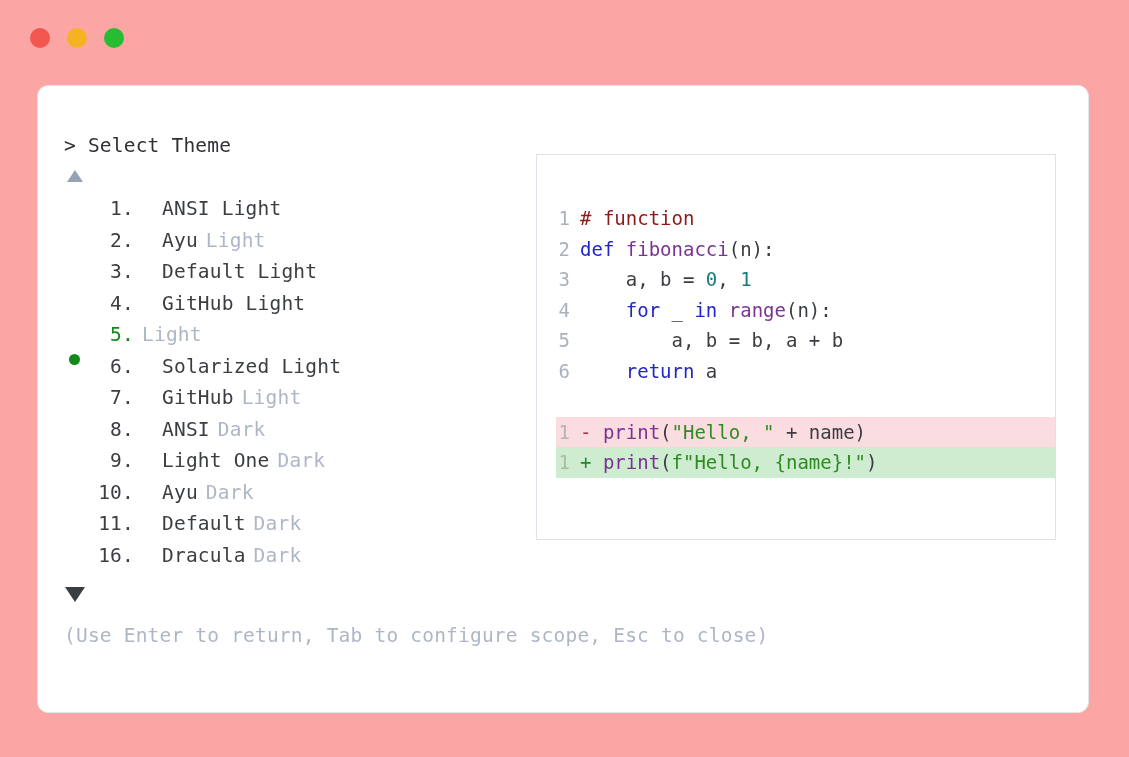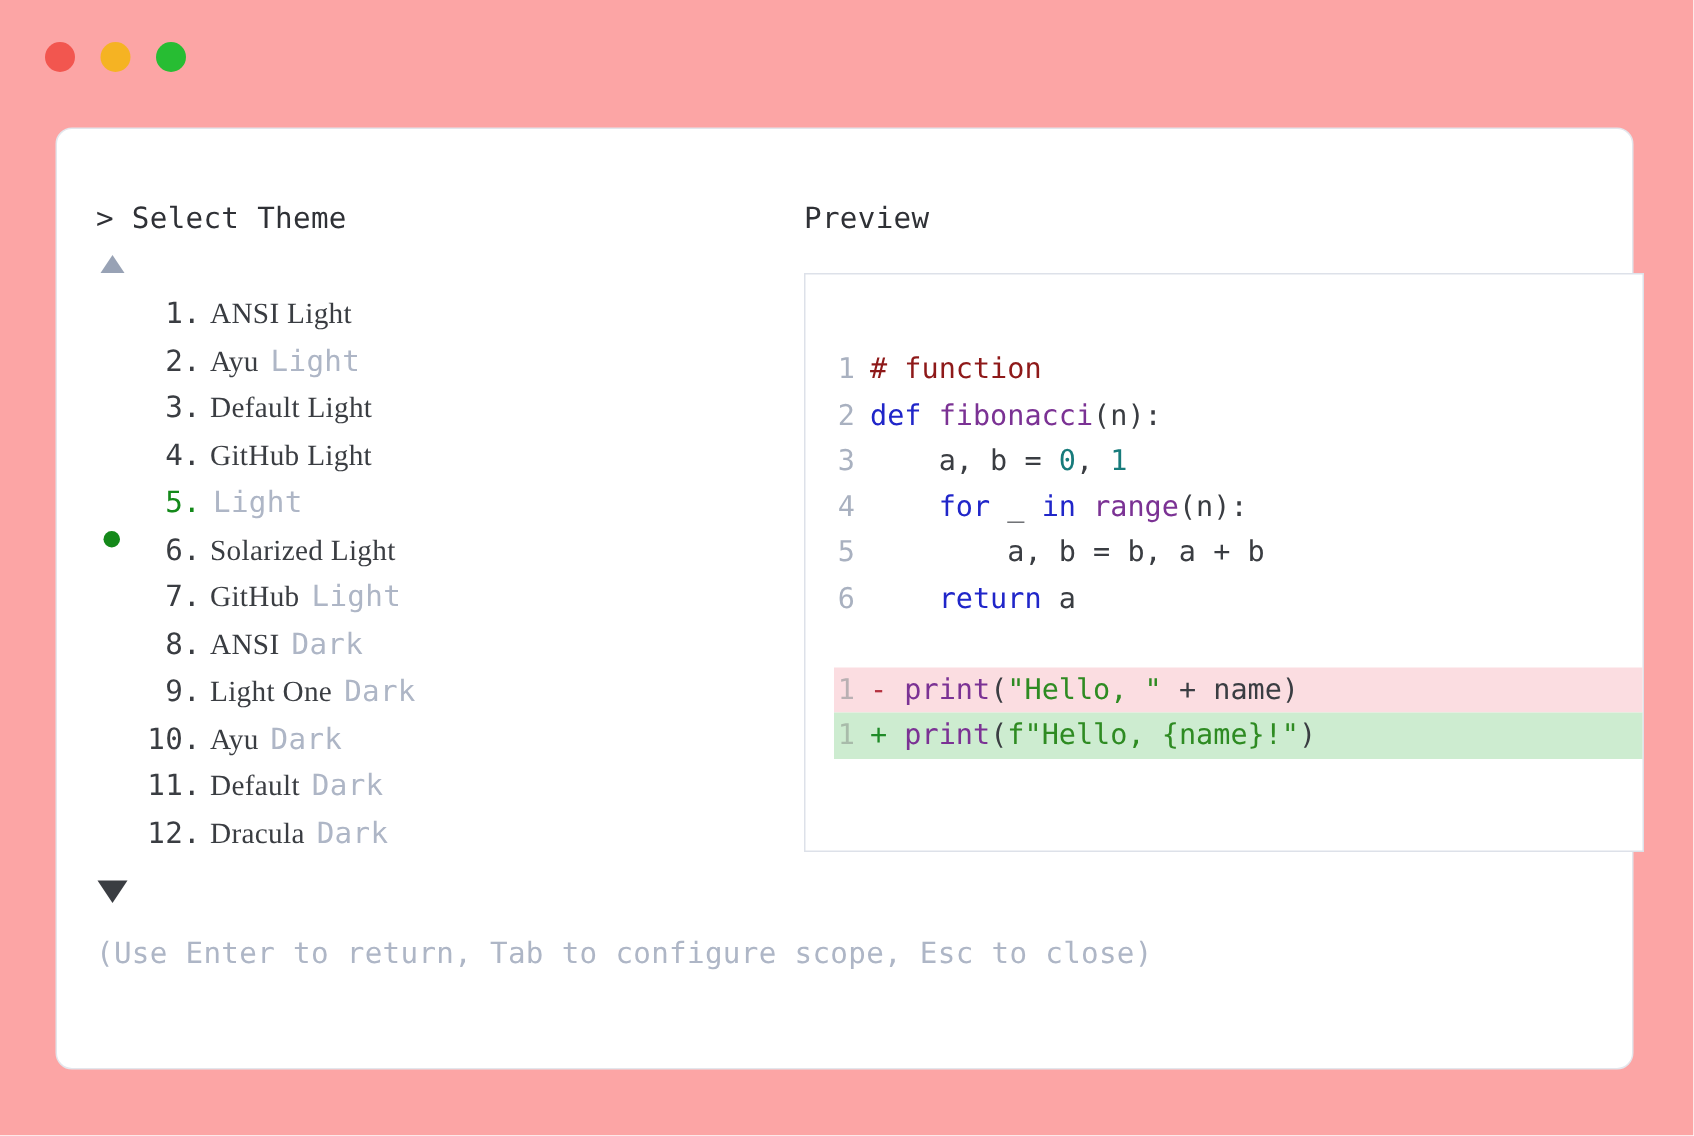--- a/index.html
+++ b/index.html
@@ -108,24 +108,23 @@
   }
   .idx {
     width: 44px;
     flex: 0 0 44px;
     text-align: right;
     color: #3a3d42;
     letter-spacing: 0.2px;
   }
   .idx.selected { color: #14891a; }
   .nm {
-    margin-left: 6px;
+    margin-left: 28px;
     color: #3a3d42;
     letter-spacing: 0.2px;
-    font-family: Liberation Serif, serif;
   }
   .nm.selected { color: #14891a; }
   .variant {
     margin-left: 8px;
     color: #aeb6c6;
     letter-spacing: 0.2px;
   }
   .scroll-down {
     margin-top: 9px;
     margin-left: 1px;
@@ -153,21 +152,21 @@
     width: 530px;
   }
   .preview-label {
     font-size: 19.5px;
     line-height: 28px;
     color: #2f3136;
     letter-spacing: 0.2px;
   }
   .preview-box {
     margin-top: 22px;
-    width: 560px;
+    width: 520px;
     height: 386px;
     box-sizing: border-box;
     border: 1.5px solid #dde1e9;
     background: #ffffff;
     position: relative;
   }
   .code {
     position: absolute;
     left: 19px;
     top: 48px;
@@ -228,29 +227,28 @@
             <li class="theme-item"><span class="sel-marker"></span><span class="idx">2.</span><span class="nm">Ayu</span><span class="variant">Light</span></li>
             <li class="theme-item"><span class="sel-marker"></span><span class="idx">3.</span><span class="nm">Default Light</span></li>
             <li class="theme-item"><span class="sel-marker"></span><span class="idx">4.</span><span class="nm">GitHub Light</span></li>
             <li class="theme-item"><span class="sel-marker"><span class="bullet"></span></span><span class="idx selected">5.</span><span class="variant">Light</span></li>
             <li class="theme-item"><span class="sel-marker"></span><span class="idx">6.</span><span class="nm">Solarized Light</span></li>
             <li class="theme-item"><span class="sel-marker"></span><span class="idx">7.</span><span class="nm">GitHub</span><span class="variant">Light</span></li>
             <li class="theme-item"><span class="sel-marker"></span><span class="idx">8.</span><span class="nm">ANSI</span><span class="variant">Dark</span></li>
             <li class="theme-item"><span class="sel-marker"></span><span class="idx">9.</span><span class="nm">Light One</span><span class="variant">Dark</span></li>
             <li class="theme-item"><span class="sel-marker"></span><span class="idx">10.</span><span class="nm">Ayu</span><span class="variant">Dark</span></li>
             <li class="theme-item"><span class="sel-marker"></span><span class="idx">11.</span><span class="nm">Default</span><span class="variant">Dark</span></li>
-            <li class="theme-item"><span class="sel-marker"></span><span class="idx">12.</span><span class="nm">Dracula</span><span class="variant">Dark</span></li>
+            <li class="theme-item"><span class="sel-marker"></span><span class="idx">16.</span><span class="nm">Dracula</span><span class="variant">Dark</span></li>
           </ul>
         <div class="scroll-down"></div>
       </div>
 
       <div class="hint">(Use Enter to return, Tab to configure scope, Esc to close)</div>
 
       <div class="right-col">
-        <div class="preview-label">Preview</div>
         <div class="preview-box">
           <div class="code" id="code-area"><div class="code-line"><span class="ln">1</span><span class="tok-comment"># function</span></div><div class="code-line"><span class="ln">2</span><span class="tok-kw">def </span><span class="tok-fn">fibonacci</span><span class="tok-plain">(n):</span></div><div class="code-line"><span class="ln">3</span><span class="tok-plain">    a, b = </span><span class="tok-num">0</span><span class="tok-plain">, </span><span class="tok-num">1</span></div><div class="code-line"><span class="ln">4</span><span class="tok-plain">    </span><span class="tok-kw">for</span><span class="tok-plain"> _ </span><span class="tok-kw">in</span><span class="tok-plain"> </span><span class="tok-fn">range</span><span class="tok-plain">(n):</span></div><div class="code-line"><span class="ln">5</span><span class="tok-plain">        a, b = b, a + b</span></div><div class="code-line"><span class="ln">6</span><span class="tok-plain">    </span><span class="tok-kw">return</span><span class="tok-plain"> a</span></div><div class="blank-line"></div><div class="diff-block"><div class="diff-line diff-del"><span class="ln">1</span><span class="mark-del">- </span><span class="tok-fn">print</span><span class="tok-plain">(</span><span class="tok-str">"Hello, "</span><span class="tok-plain"> + name)</span></div><div class="diff-line diff-add"><span class="ln">1</span><span class="mark-add">+ </span><span class="tok-fn">print</span><span class="tok-plain">(</span><span class="tok-str">f"Hello, {name}!"</span><span class="tok-plain">)</span></div></div></div>
         </div>
       </div>
 
     </div>
   </div>
 </div>
 
 </body></html>

